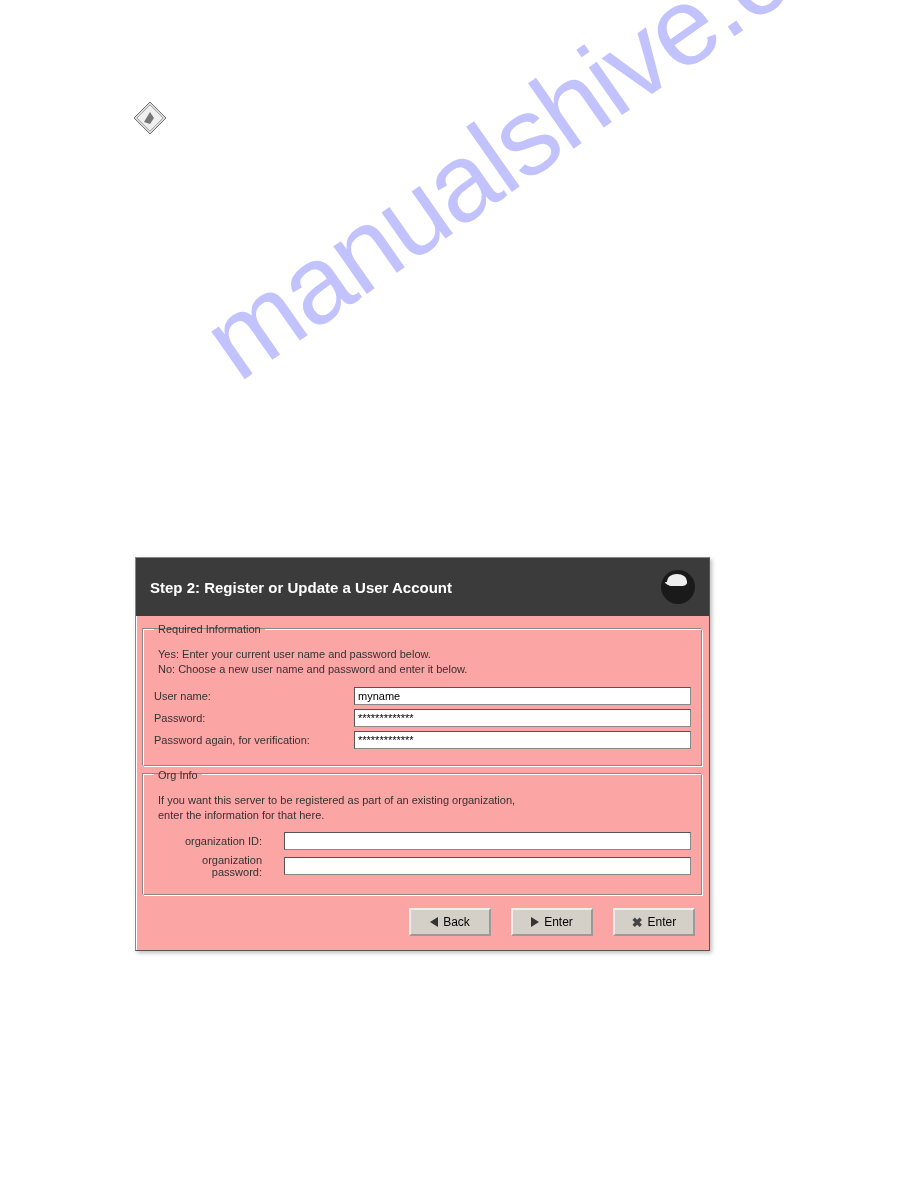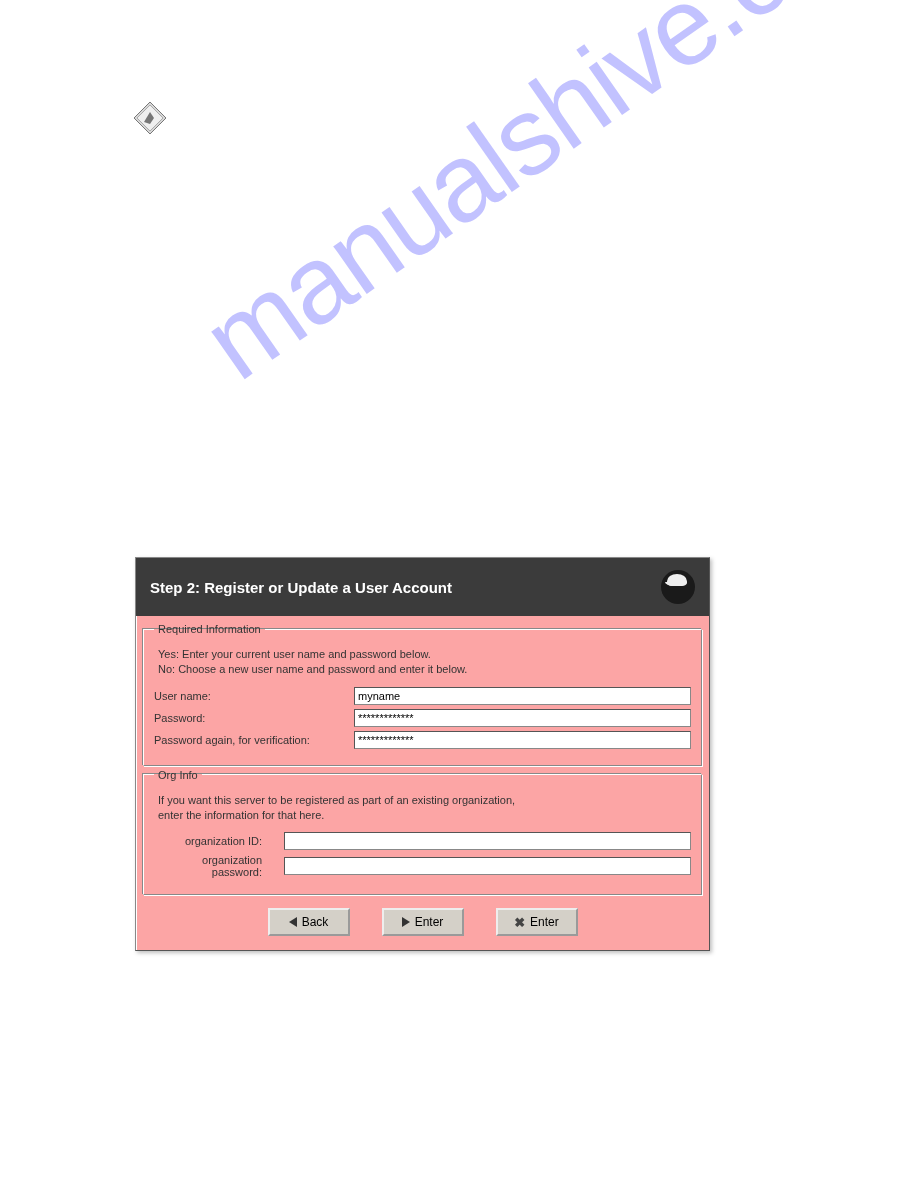--- a/index.html
+++ b/index.html
@@ -115,22 +115,22 @@
     border-top-color: #555;
     border-left-color: #555;
     background: #fff;
     font-size: 11px;
     padding: 1px 3px;
     font-family: inherit;
   }
   .org-row label { width: 130px; text-align: right; padding-right: 22px; }
   .button-bar {
     display: flex;
-    justify-content: center;
-    gap: 32px;
+    justify-content: flex-end;
+    gap: 20px;
     padding: 10px 10px 10px 10px;
   }
   .btn {
     min-width: 82px;
     height: 28px;
     background: #d4d0c8;
     border: 2px outset #eee;
     font-size: 12px;
     display: inline-flex;
     align-items: center;

